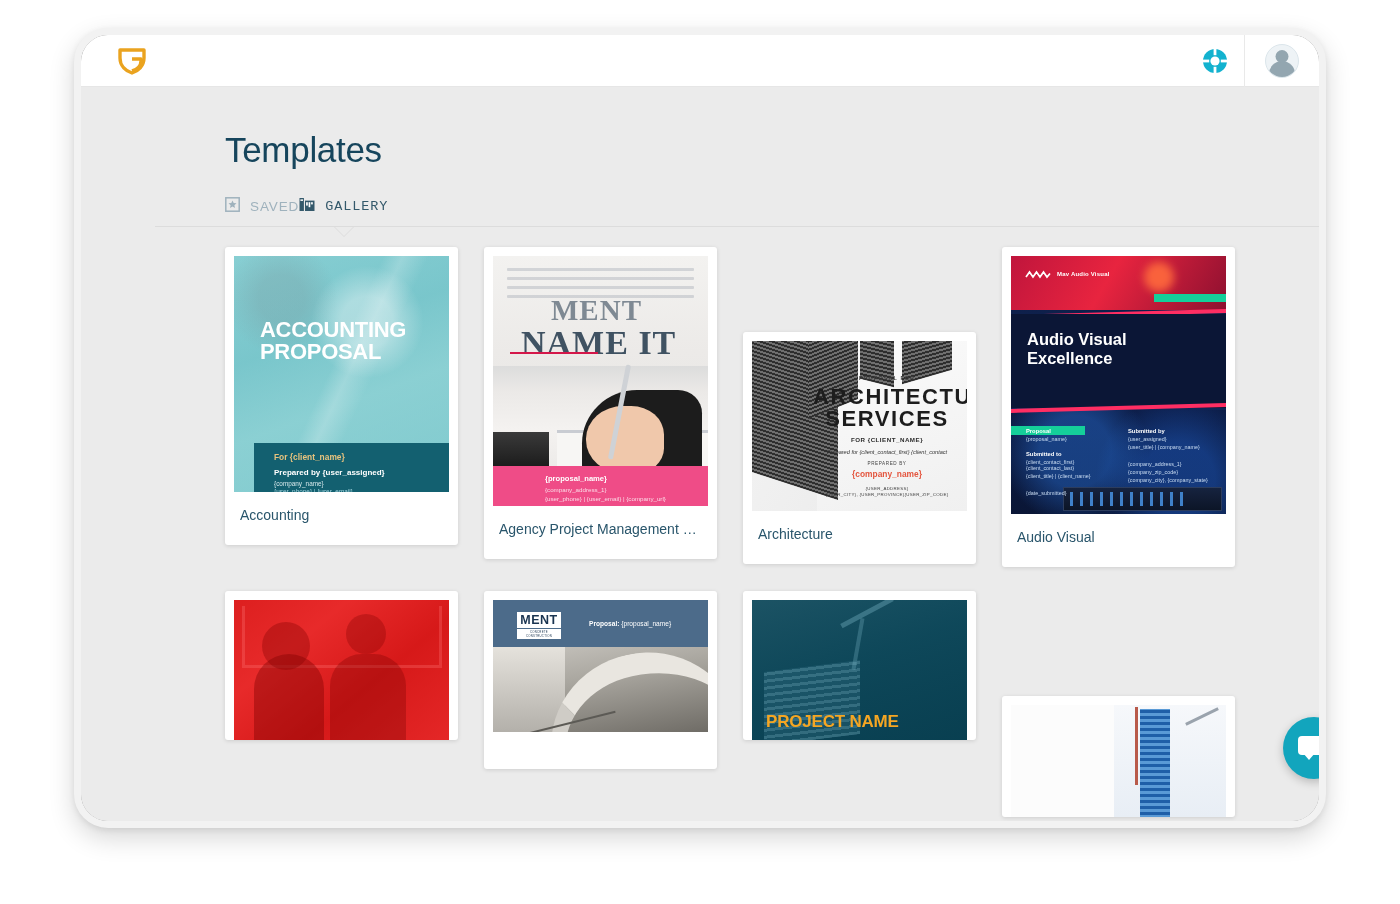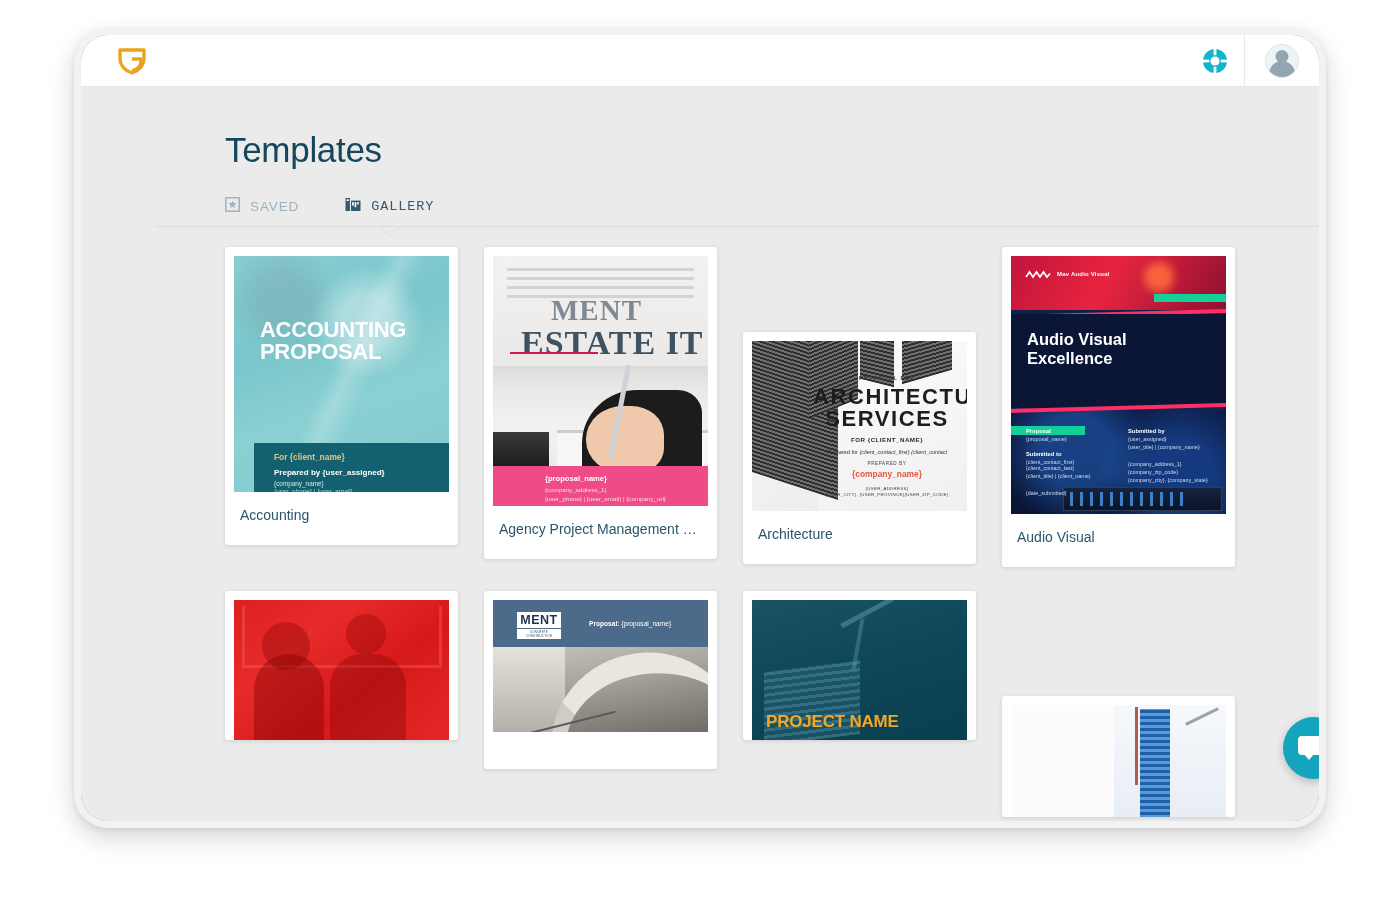--- a/index.html
+++ b/index.html
@@ -78,21 +78,21 @@
     letter-spacing: -0.3px; line-height: 1.1;
   }
   .page-subtitle {
     margin-top: 15px;
     font-size: 14.5px; color: #7e98a7; font-weight: 400;
   }
 
   
   .view-tabs {
     margin: 27px 0 0 144px;
-    display: flex; align-items: center; gap: 46px;
+    display: flex; align-items: center; 
     position: relative;
   }
   .view-tab {
     display: flex; align-items: center; gap: 10px;
     padding-bottom: 11px; cursor: pointer;
     position: relative;
   }
   .view-tab-label {
     font-size: 13.5px; letter-spacing: 0.9px;
     color: #9fb2bd;
@@ -620,21 +620,21 @@
 
       <div class="tmpl-card">
         <div class="thumb t-agency">
           <div class="bgtext">
             <div class="bgline"></div>
                 <div class="bgline"></div>
             <div class="bgline"></div>
                 <div class="bgline"></div>
           </div>
           <div class="ghost">MENT</div>
-          <div class="ghost2">ESTATE IT</div>
+          <div class="ghost2">NAME IT</div>
           <div class="red-rule"></div>
           <div class="deskphoto">
             <div class="pad"></div>
             <div class="laptop"></div>
             <div class="hand"></div>
             <div class="skin"></div>
             <div class="pen"></div>
           </div>
           <div class="agency-band">
             <div class="l1">{proposal_name}</div>

